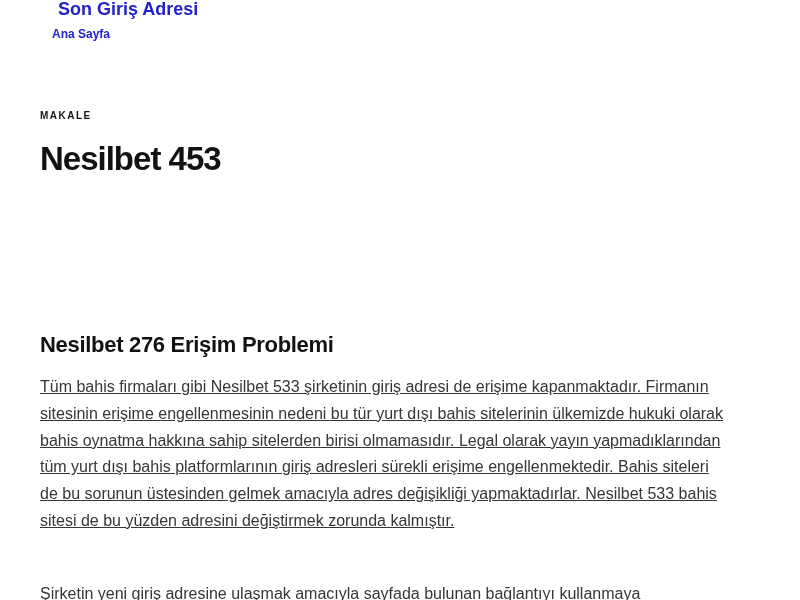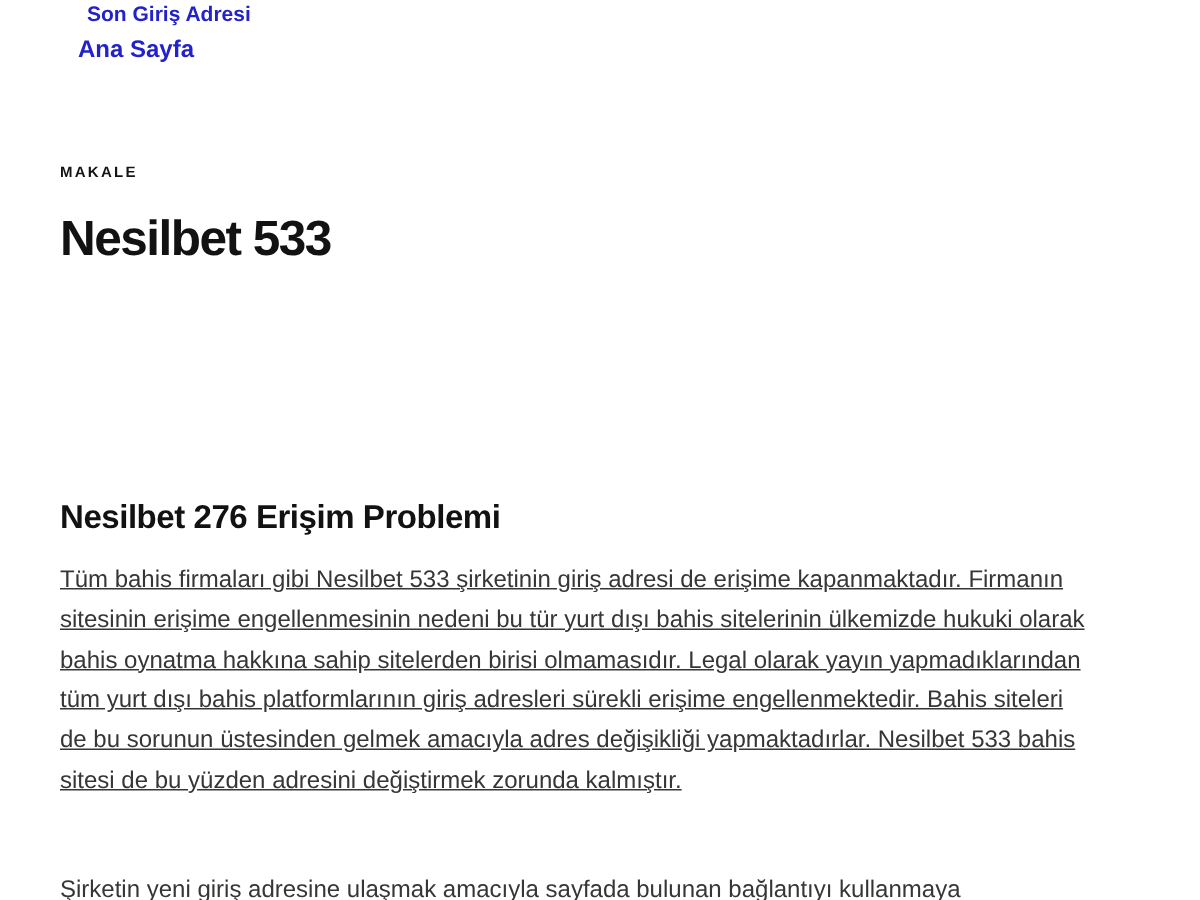--- a/index.html
+++ b/index.html
@@ -16,33 +16,33 @@
     position: relative;
     width: 800px;
     height: 600px;
     background: #ffffff;
   }
   
   .nav-primary {
     position: absolute;
     left: 58px;
     top: 1px;
-    font-size: 14px;
+    font-size: 18px;
     font-weight: 700;
     color: #2222c8;
     text-decoration: none;
     cursor: pointer;
     line-height: 17px;
     white-space: nowrap;
   }
   .nav-secondary {
     position: absolute;
     left: 52px;
     top: 26px;
-    font-size: 16px;
+    font-size: 12px;
     font-weight: 600;
     color: #2222c8;
     text-decoration: none;
     cursor: pointer;
     line-height: 16px;
     white-space: nowrap;
   }
   
   .category {
     position: absolute;
@@ -97,21 +97,21 @@
 <div class="page">
 
   <nav>
     <a class="nav-primary">Son Giriş Adresi</a>
     <a class="nav-secondary">Ana Sayfa</a>
   </nav>
 
   <main>
     <div class="category">MAKALE</div>
 
-    <h1 class="page-title">Nesilbet 533</h1>
+    <h1 class="page-title">Nesilbet 453</h1>
 
     <h2 class="section-heading">Nesilbet 276 Erişim Problemi</h2>
 
     <p class="body-par par-1">Tüm bahis firmaları gibi Nesilbet 533 şirketinin giriş adresi de erişime kapanmaktadır. Firmanın sitesinin erişime engellenmesinin nedeni bu tür yurt dışı bahis sitelerinin ülkemizde hukuki olarak bahis oynatma hakkına sahip sitelerden birisi olmamasıdır. Legal olarak yayın yapmadıklarından tüm yurt dışı bahis platformlarının giriş adresleri sürekli erişime engellenmektedir. Bahis siteleri de bu sorunun üstesinden gelmek amacıyla adres değişikliği yapmaktadırlar. Nesilbet 533 bahis sitesi de bu yüzden adresini değiştirmek zorunda kalmıştır.</p>
 
     <p class="body-par par-2">Şirketin yeni giriş adresine ulaşmak amacıyla sayfada bulunan bağlantıyı kullanmaya</p>
   </main>
 
 </div>
 

